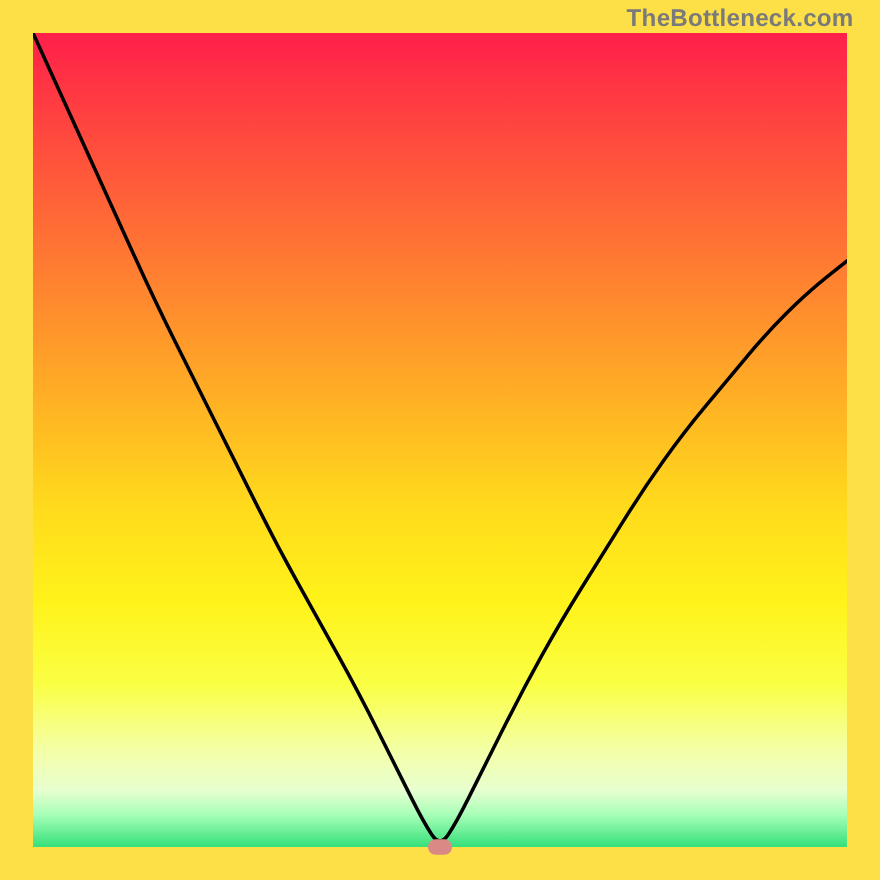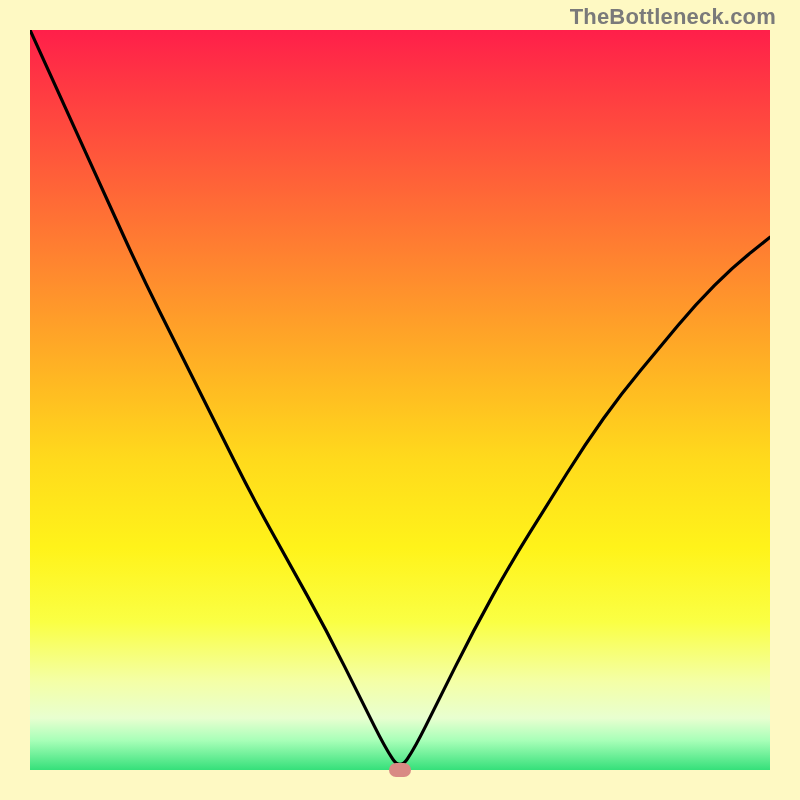--- a/index.html
+++ b/index.html
@@ -8,21 +8,21 @@
     width: 800px;
     height: 800px;
     background: #000;
     overflow: hidden;
     font-family: Arial, Helvetica, sans-serif;
   }
   .stage {
     position: relative;
     width: 800px;
     height: 800px;
-    background: #fef9c3;
+    background: #fde047;
     text-decoration: underline;
   }
   .plot {
     position: absolute;
     left: 30px;
     top: 30px;
     width: 740px;
     height: 740px;
     background: linear-gradient(
       to bottom,

